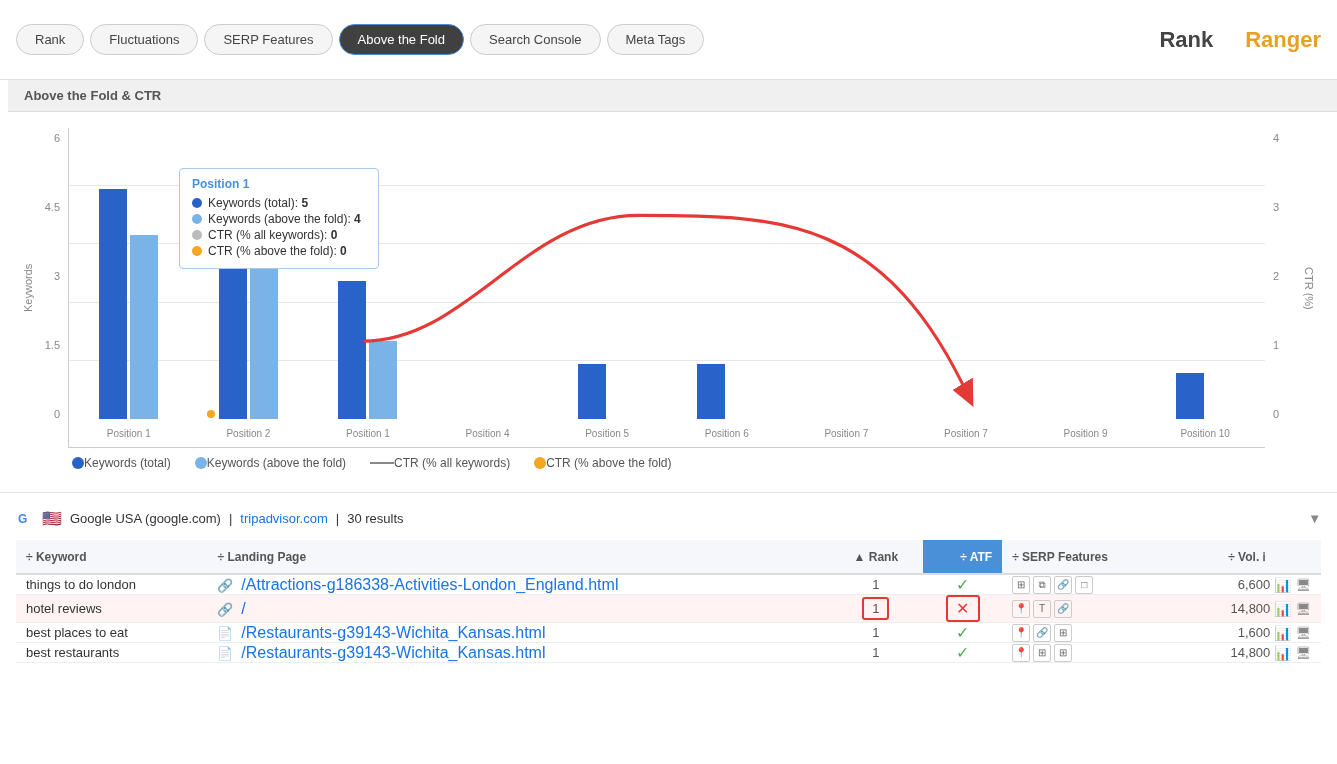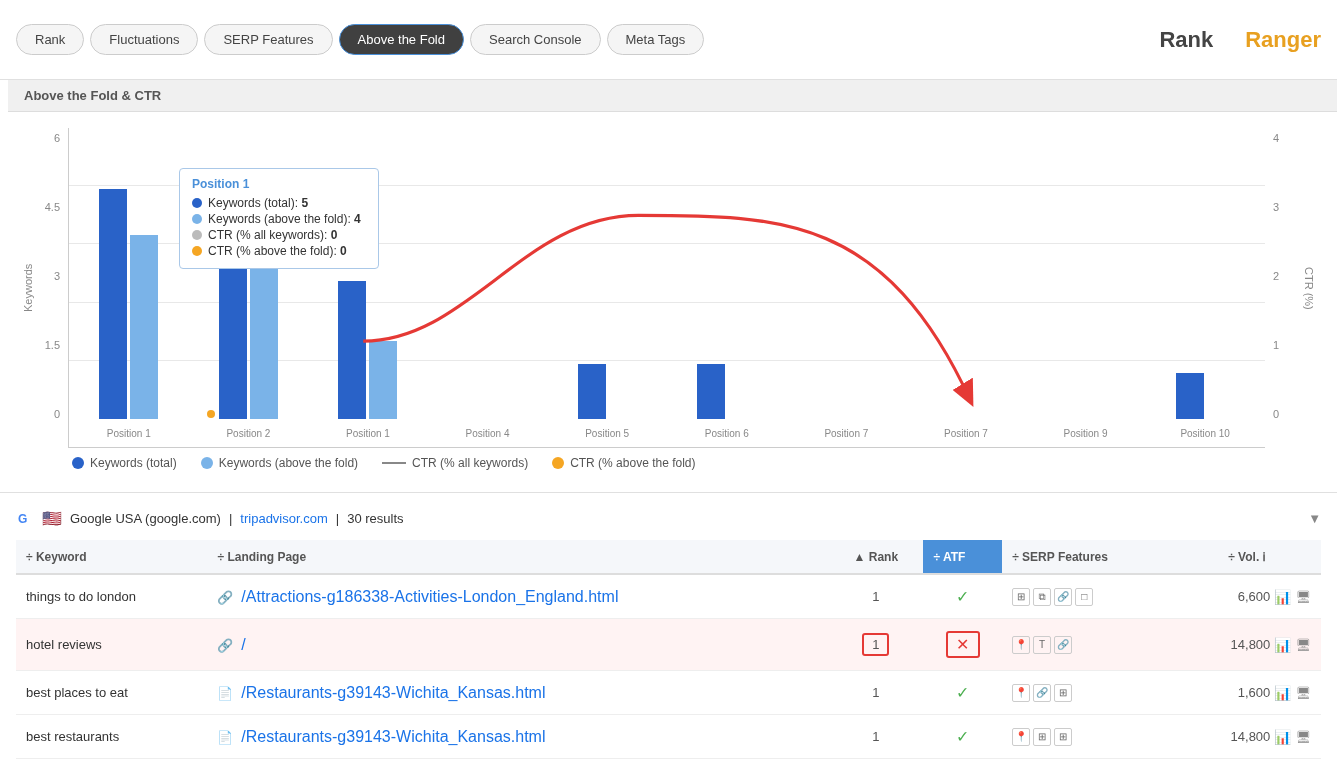--- a/index.html
+++ b/index.html
@@ -101,21 +101,21 @@
     }
     .tooltip-title { font-weight: bold; color: #4a90d9; margin-bottom: 5px; }
     .tooltip-row { display: flex; align-items: center; gap: 6px; margin: 2px 0; }
     .dot { width: 10px; height: 10px; border-radius: 50%; flex-shrink: 0; }
 
     
     .chart-legend {
       display: flex; gap: 24px; padding: 8px 20px 12px 52px; align-items: center;
       flex-wrap: wrap;
     }
-    .legend-item { display: flex; align-items: center; gap: 6px; font-size: 12px; color: #555; }
+    .legend-item { display: flex; align-items: center; gap: 0; font-size: 12px; color: #555; }
     .legend-dot { width: 12px; height: 12px; border-radius: 50%; }
     .legend-line { width: 24px; height: 2px; background: #888; }
 
     
     .red-arrow-svg {
       position: absolute; top: 0; left: 0; width: 100%; height: 100%;
       pointer-events: none; z-index: 5;
     }
 
     
@@ -128,21 +128,21 @@
     .data-header a { color: #1a73e8; text-decoration: none; }
     .filter-icon { margin-left: auto; color: #888; cursor: pointer; }
 
     
     .data-table { width: 100%; border-collapse: collapse; }
     .data-table th {
       background: #f5f7fa; border-bottom: 2px solid #ddd; padding: 8px 10px;
       text-align: left; font-size: 12px; color: #555; white-space: nowrap; cursor: pointer;
     }
     .data-table td {
-      padding: 12px 10px; border-bottom: 1px solid #eee; font-size: 13px; vertical-align: middle;
+      padding: 0 10px; border-bottom: 1px solid #eee; font-size: 13px; vertical-align: middle;
     }
     .landing-page-link { color: #1a73e8; text-decoration: none; font-size: 16px; }
     .rank-cell { text-align: center; color: #555; }
     .atf-cell { text-align: center; }
     .check-icon { color: #4caf50; font-size: 16px; }
     .cross-icon { color: #e53935; font-size: 16px; }
     .serp-icons { display: flex; gap: 3px; align-items: center; }
     .serp-icon { width: 18px; height: 18px; border: 1px solid #ccc; border-radius: 2px; display: flex; align-items: center; justify-content: center; font-size: 10px; color: #666; }
     .vol-cell { text-align: right; color: #555; display: flex; align-items: center; gap: 4px; justify-content: flex-end; }
     .mini-chart-icon { color: #4a90d9; font-size: 14px; }
@@ -331,21 +331,21 @@
     <span>30 results</span>
     <span class="filter-icon">▼</span>
   </div>
 
   <table class="data-table">
     <thead>
       <tr>
         <th><span>÷ Keyword</span></th>
         <th><span>÷ Landing Page</span></th>
         <th style="text-align:center;"><span>▲ Rank</span></th>
-        <th style="background:#4a90d9; color:#fff; text-align:left;"><span>÷ ATF</span></th>
+        <th style="background:#4a90d9; color:#fff; text-align:right;"><span>÷ ATF</span></th>
         <th><span>÷ SERP Features</span></th>
         <th style="text-align:center;"><span>÷ Vol. ℹ</span></th>
       </tr>
     </thead>
     <tbody>
 
       <tr>
         <td>things to do london</td>
         <td>
           <span style="color:#888; margin-right:4px;">🔗</span>

